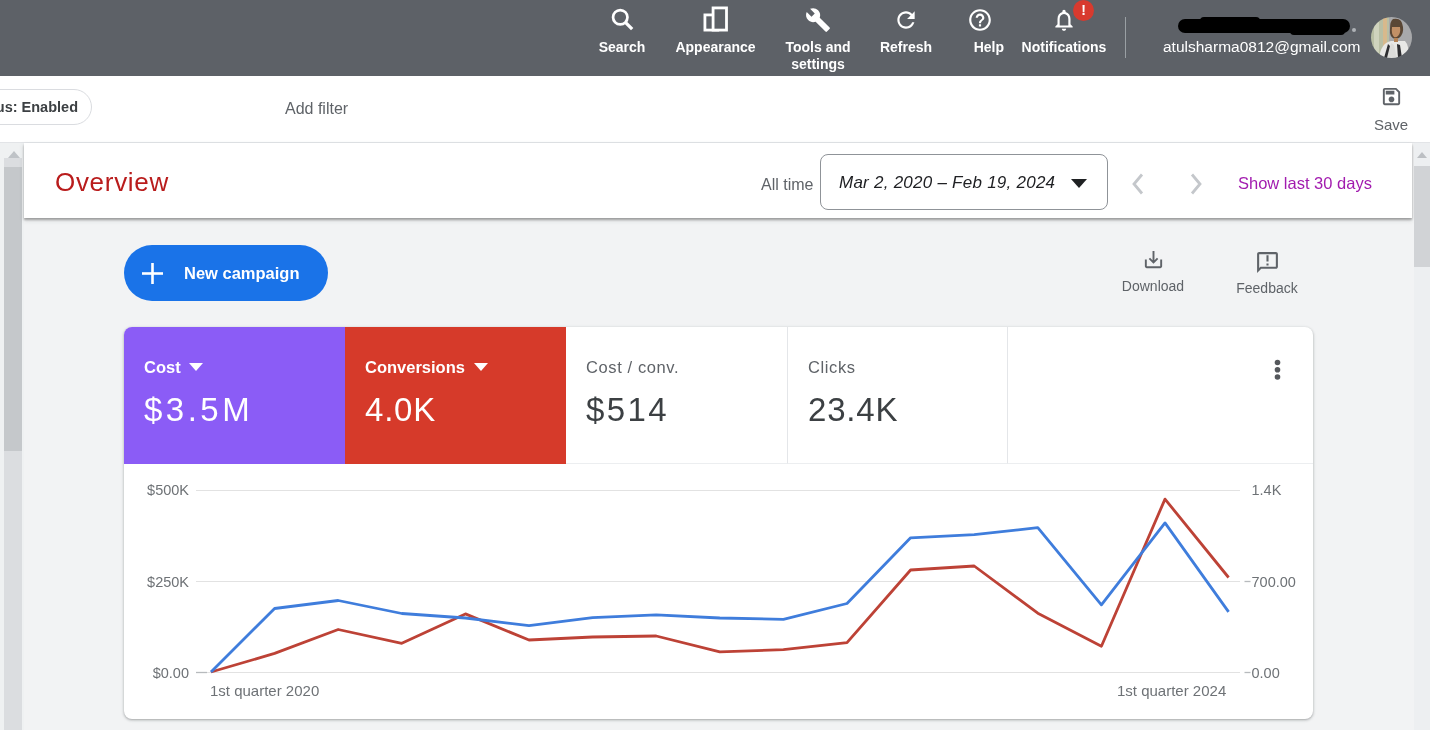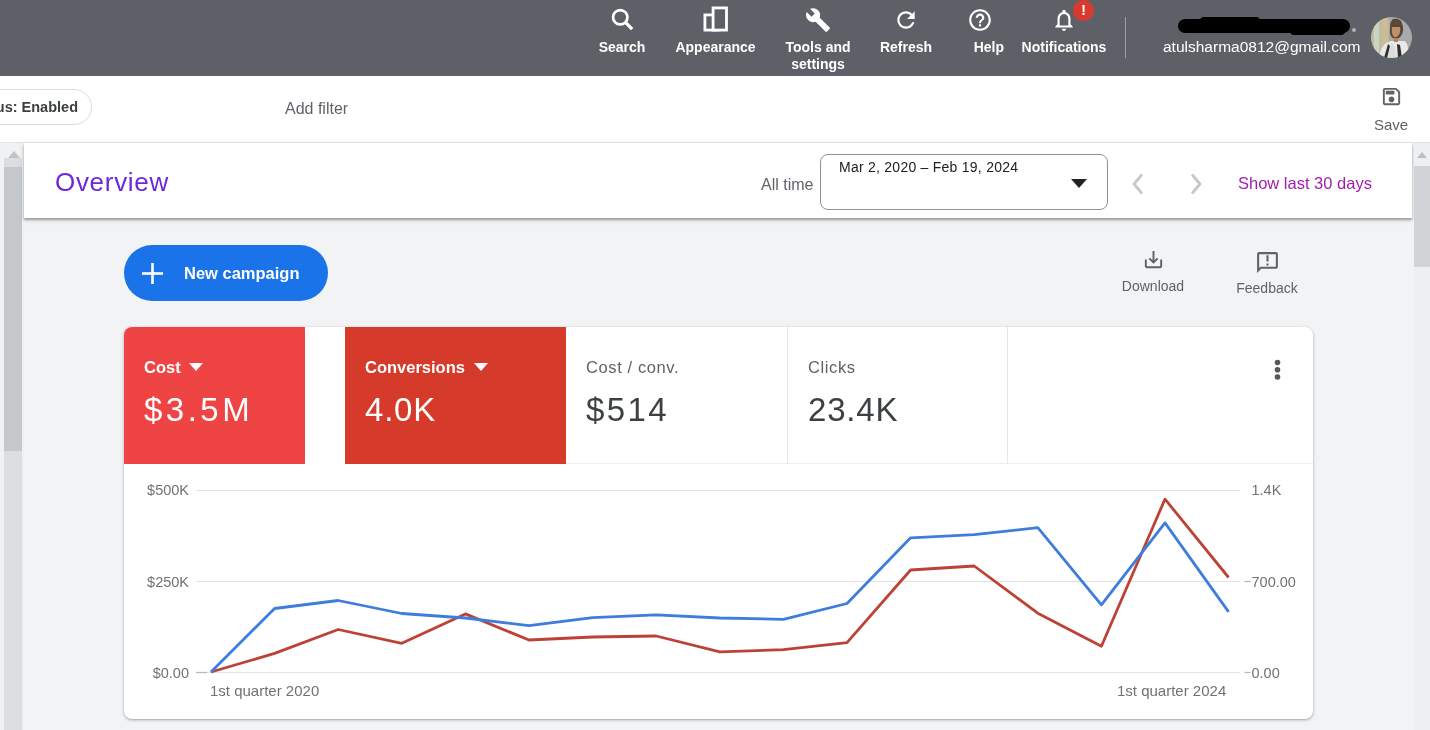--- a/index.html
+++ b/index.html
@@ -21,21 +21,21 @@
   
   #main { position:absolute; left:0; top:143px; width:1430px; height:587px; background:#f2f3f4; }
 
   
   #lsb { position:absolute; left:0; top:0; width:24px; height:587px; background:#eff1f2; }
   #lsb .track { position:absolute; left:4px; top:15px; width:18px; height:572px; background:#dbdde0; }
   #lsb .thumb { position:absolute; left:4px; top:24px; width:18px; height:284px; background:#c5c8cb; }
 
   
   #ovrow { position:absolute; left:24px; top:0; width:1388px; height:75px; background:#fff; box-shadow:0 1.5px 2px rgba(0,0,0,.28), 0 2px 5px rgba(60,64,67,.18); }
-  #ovtitle { position:absolute; left:31px; top:24px; font-size:26px; color:#6d28d9; letter-spacing:0.7px; }
+  #ovtitle { position:absolute; left:31px; top:24px; font-size:26px; color:#b91c1c; letter-spacing:0.7px; }
 
   #datebox { position:absolute; left:820px; top:11px; width:288px; height:56px; border:1px solid #8f9398; border-radius:8px; background:#fff; }
 
   
   #rsb-track { position:absolute; left:1414px; top:0; width:16px; height:587px; background:#edeff1; }
   #rsb-thumb { position:absolute; left:1414px; top:23px; width:16px; height:101px; background:#d1d3d6; }
 
   
   #newcamp { position:absolute; left:124px; top:102px; width:204px; height:56px; background:#1a73e8; border-radius:28px; color:#fff; }
   #newcamp .txt { position:absolute; left:60px; top:19px; font-size:16.5px; font-weight:bold; }
@@ -158,21 +158,21 @@
     <div class="track"></div>
     <div style="position:absolute; left:8px; top:8px; width:0; height:0; border-left:6px solid transparent; border-right:6px solid transparent; border-bottom:7px solid #bfc3c7;"></div>
     <div class="thumb"></div>
   </div>
 
   <div id="ovrow">
     <div id="ovtitle">Overview</div>
     <div class="abs" style="left:737px; top:33px; font-size:16px; color:#5f6368;">All time</div>
   </div>
   <div id="datebox">
-    <div class="abs" style="left:18px; top:4px; font-size:14px; letter-spacing:0.25px; color:#202124;">Mar 2, 2020 – Feb 19, 2024</div>
+    <div class="abs" style="left:18px; top:18px; font-size:17px; letter-spacing:0.25px; color:#202124;font-style:italic;">Mar 2, 2020 – Feb 19, 2024</div>
     <div class="abs" style="left:250px; top:24px; width:0; height:0; border-left:8px solid transparent; border-right:8px solid transparent; border-top:9px solid #1f2123;"></div>
   </div>
   <svg class="abs" style="left:1128px; top:28px;" width="20" height="26" viewBox="0 0 20 26" fill="none" stroke="#c4c7cb" stroke-width="2.8">
       <path d="M14 3.5 L6 13 L14 22.5"></path>
     </svg>
   <svg class="abs" style="left:1186px; top:28px;" width="20" height="26" viewBox="0 0 20 26" fill="none" stroke="#c4c7cb" stroke-width="2.8">
       <path d="M6 3.5 L14 13 L6 22.5"></path>
     </svg>
   <div class="abs" style="left:1238px; top:31px; font-size:16.5px; color:#a21caf;">Show last 30 days</div>
 
@@ -195,21 +195,21 @@
     <div style="margin-top:4px;">Download</div>
   </div>
   <div class="toolico" style="left:1234px; top:107px; width:66px;">
     <svg width="25" height="25" viewBox="0 0 24 24" fill="#5f6368">
         <path d="M20 2H4c-1.1 0-2 .9-2 2v18l4-4h14c1.1 0 2-.9 2-2V4c0-1.1-.9-2-2-2zm0 14H5.17L4 17.17V4h16v12zM11 5h2v6h-2zm0 8h2v2h-2z"></path>
       </svg>
     <div style="margin-top:2px;">Feedback</div>
   </div>
 
   <div id="card">
-    <div class="scell" style="left:0; width:181px; background:#ef4444; border-radius:8px 0 0 0; color:#fff;">
+    <div class="scell" style="left:0; width:221px; background:#8b5cf6; border-radius:8px 0 0 0; color:#fff;">
       <div class="lab" style="font-weight:bold;">Cost <span style="display:inline-block; vertical-align:2px; margin-left:4px; width:0; height:0; border-left:7px solid transparent; border-right:7px solid transparent; border-top:8px solid #fff;"></span></div>
       <div class="val" style="letter-spacing:3.5px;">$3.5M</div>
     </div>
     <div class="scell" style="left:221px; width:221px; background:#d63a2a; color:#fff;">
       <div class="lab" style="font-weight:bold;">Conversions <span style="display:inline-block; vertical-align:2px; margin-left:4px; width:0; height:0; border-left:7px solid transparent; border-right:7px solid transparent; border-top:8px solid #fff;"></span></div>
       <div class="val">4.0K</div>
     </div>
     <div class="scell" style="left:442px; width:221px; border-bottom:1px solid #eceef0;">
       <div class="lab" style="color:#5f6368; letter-spacing:0.6px;">Cost / conv.</div>
       <div class="val" style="color:#3c4043; letter-spacing:2.4px;">$514</div>

